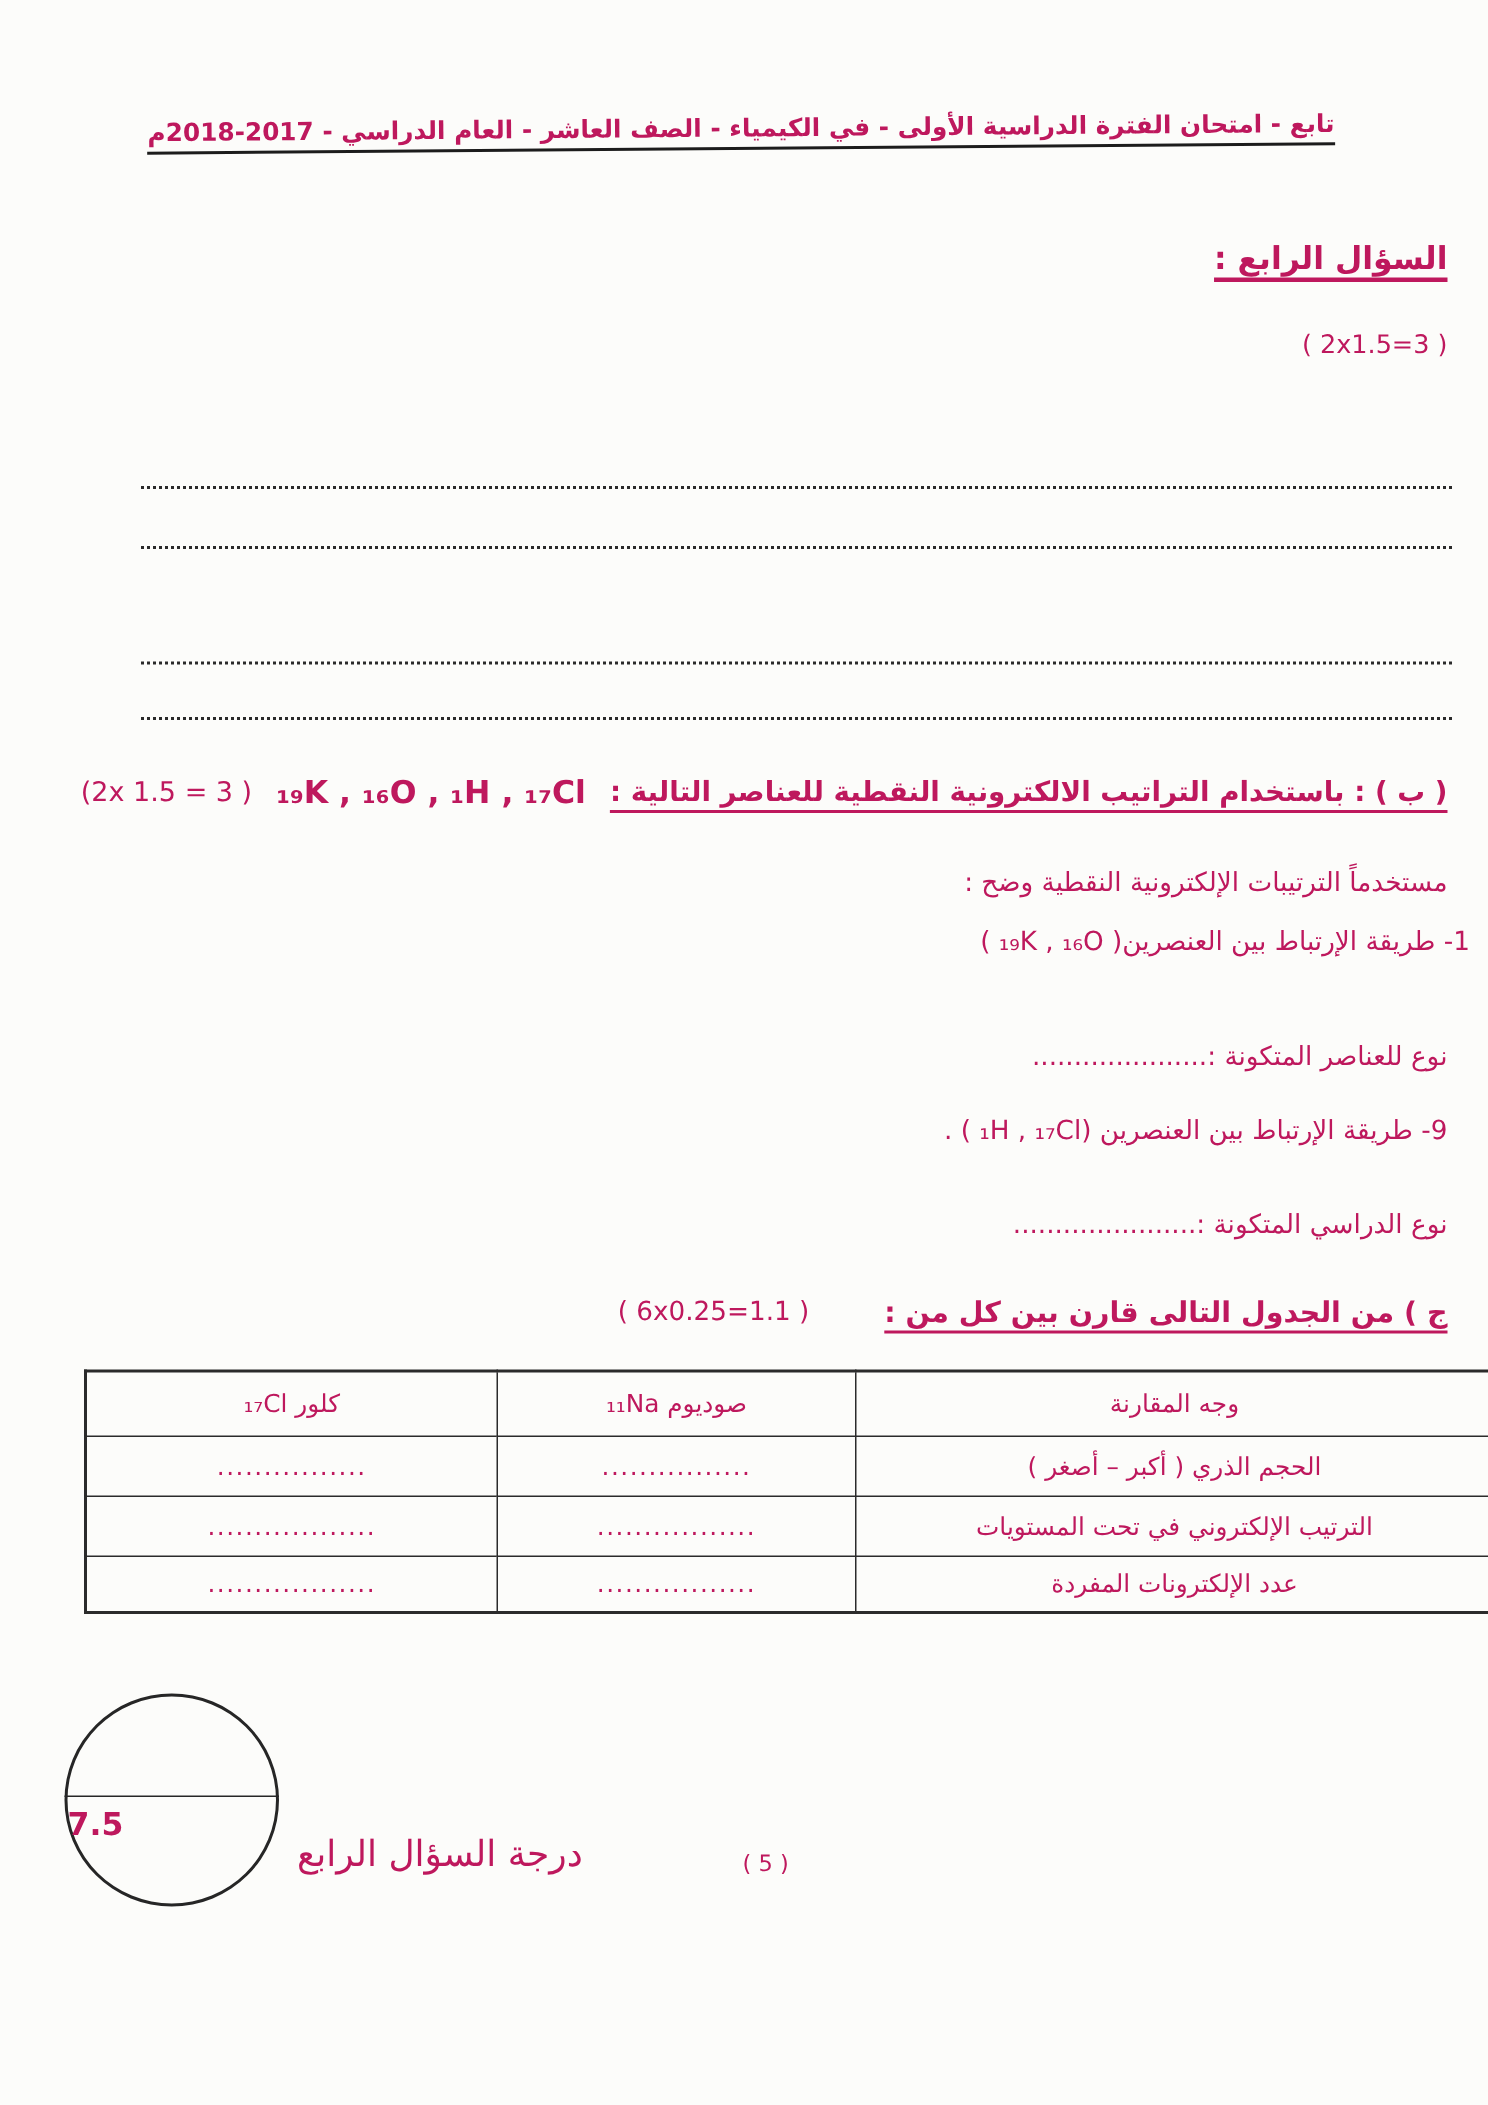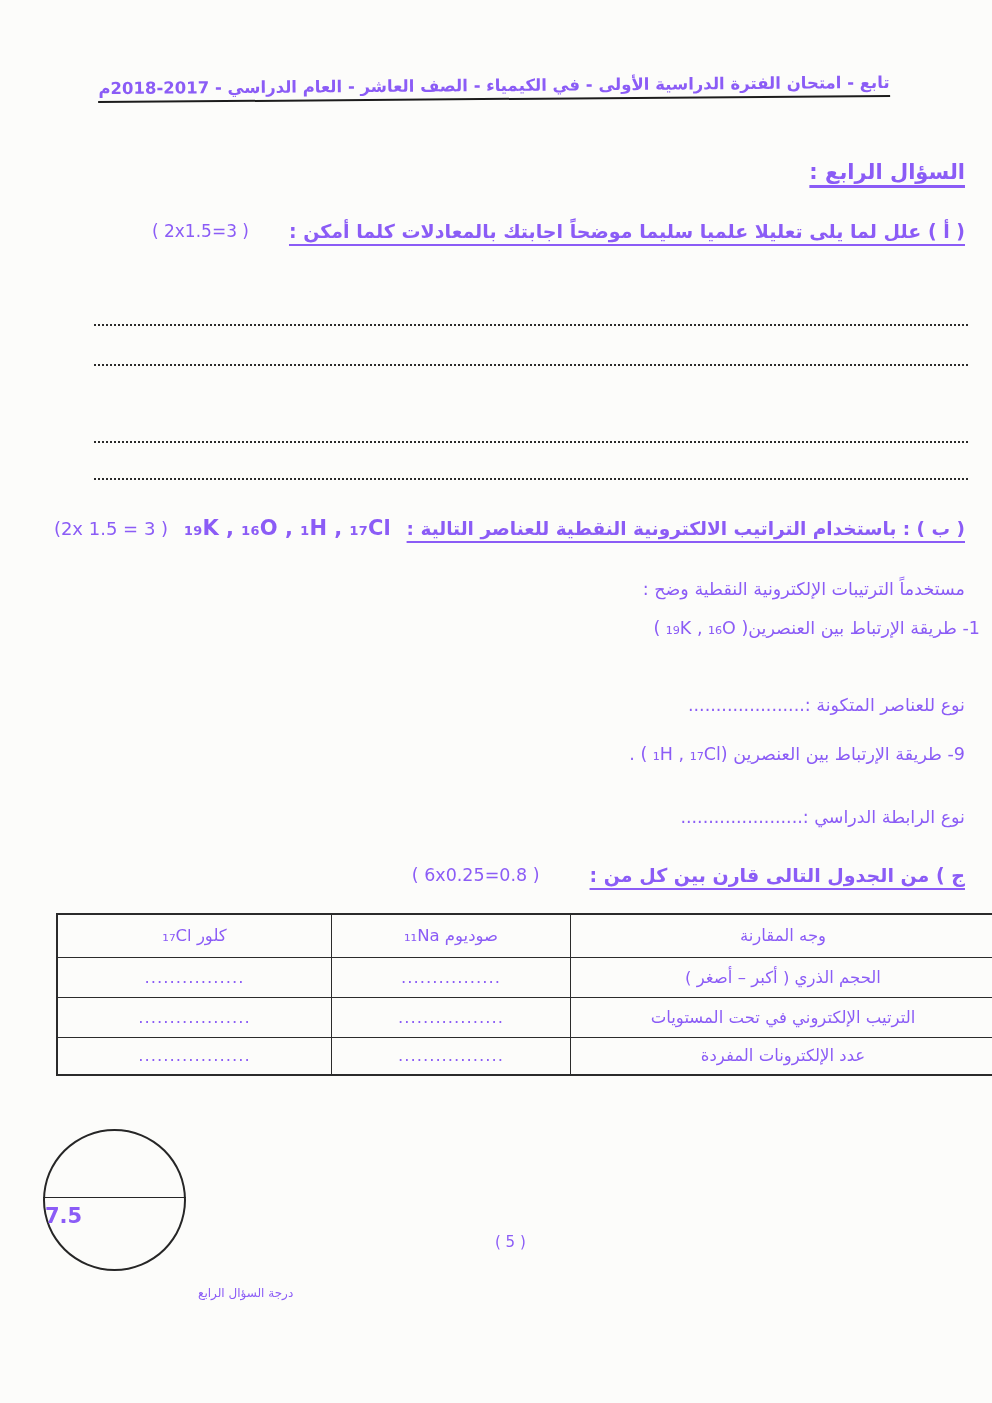--- a/index.html
+++ b/index.html
@@ -2,21 +2,21 @@
 <html lang="ar" dir="rtl"><head>
 <meta charset="utf-8">
 <style>
   html,body{margin:0;padding:0;background:#e8e8e6;}
   .page{
     position:relative;
     width:992px;height:1403px;
     margin:0 auto;
     background:#fcfcfa;
     font-family:"DejaVu Sans",sans-serif;
-    color:#8b5cf6;
+    color:#be185d;
     direction:rtl;
     overflow:hidden;
   }
   .abs{position:absolute;}
   
   .hdr{
     top:76px;left:60px;width:868px;
     text-align:center;font-size:16.5px;font-weight:bold;
     transform:rotate(-0.45deg);
   }
@@ -65,36 +65,35 @@
   }
   .circle .divider{
     position:absolute;left:-2px;right:-2px;top:66px;
     border-top:1.8px solid #262626;
   }
   .circle .val{
     position:absolute;top:73px;left:0;width:100%;
     text-align:left;font-size:21px;font-weight:bold;
     direction:ltr;
   }
-  .score-label{top:1286px;left:198px;font-size:12px;white-space:nowrap;}
+  .score-label{top:1222px;left:198px;font-size:24px;white-space:nowrap;}
   .pagenum{top:1233px;left:495px;font-size:15px;direction:ltr;unicode-bidi:embed;}
 </style>
 </head>
 <body>
 
 <div class="page">
 
   <div class="abs hdr">
     <span>تابع - امتحان الفترة الدراسية الأولى - في الكيمياء - الصف العاشر - العام الدراسي - 2017-2018م</span>
   </div>
 
   <div class="abs qtitle">السؤال الرابع :</div>
 
   <div class="abs rowflex" style="top:220px;right:27px;gap:40px;">
-    <span class="bold-u" style="font-size:19px;">( أ ) علل لما يلى تعليلا علميا سليما  موضحاً اجابتك بالمعادلات كلما أمكن :</span>
     <span class="score">( 2x1.5=3 )</span>
   </div>
 
 
   <div class="abs dotline" style="top:324px;left:94px;width:874px;"></div>
   <div class="abs dotline" style="top:364px;left:94px;width:874px;"></div>
 
 
   <div class="abs dotline" style="top:441px;left:94px;width:874px;"></div>
   <div class="abs dotline" style="top:478px;left:94px;width:874px;"></div>
@@ -106,25 +105,25 @@
   </div>
 
   <div class="abs bodyline" style="top:579px;right:27px;">مستخدماً الترتيبات الإلكترونية النقطية وضح :</div>
 
   <div class="abs bodyline" style="top:618px;right:12px;">1- طريقة الإرتباط بين العنصرين( ₁₉K , ₁₆O )</div>
 
   <div class="abs bodyline" style="top:695px;right:27px;">نوع للعناصر المتكونة :.....................</div>
 
   <div class="abs bodyline" style="top:744px;right:27px;">9- طريقة الإرتباط بين العنصرين (₁H , ₁₇Cl ) .</div>
 
-  <div class="abs bodyline" style="top:807px;right:27px;">نوع الرابطة الدراسي :......................</div>
+  <div class="abs bodyline" style="top:807px;right:27px;">نوع الدراسي المتكونة :......................</div>
 
   <div class="abs rowflex" style="top:864px;right:27px;gap:50px;">
     <span class="bold-u" style="font-size:19px;">ج ) من الجدول التالى قارن بين كل من :</span>
-    <span class="score" style="font-size:17.5px;">( 6x0.25=0.8 )</span>
+    <span class="score" style="font-size:17.5px;">( 6x0.25=1.1 )</span>
   </div>
 
   <table class="cmp abs" style="top:913px;left:56px;">
     <tbody>
       <tr class="hrow">
         <th class="col-aspect">وجه المقارنة</th>
         <th class="col-na cell-bold">صوديوم ₁₁Na</th>
         <th class="col-cl cell-bold">كلور ₁₇Cl</th>
       </tr>
       <tr class="drow">

